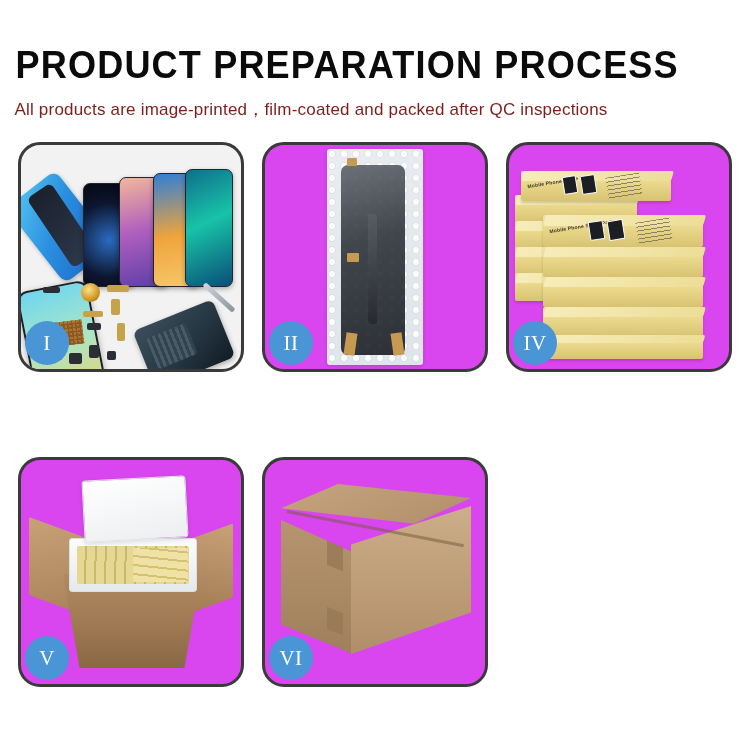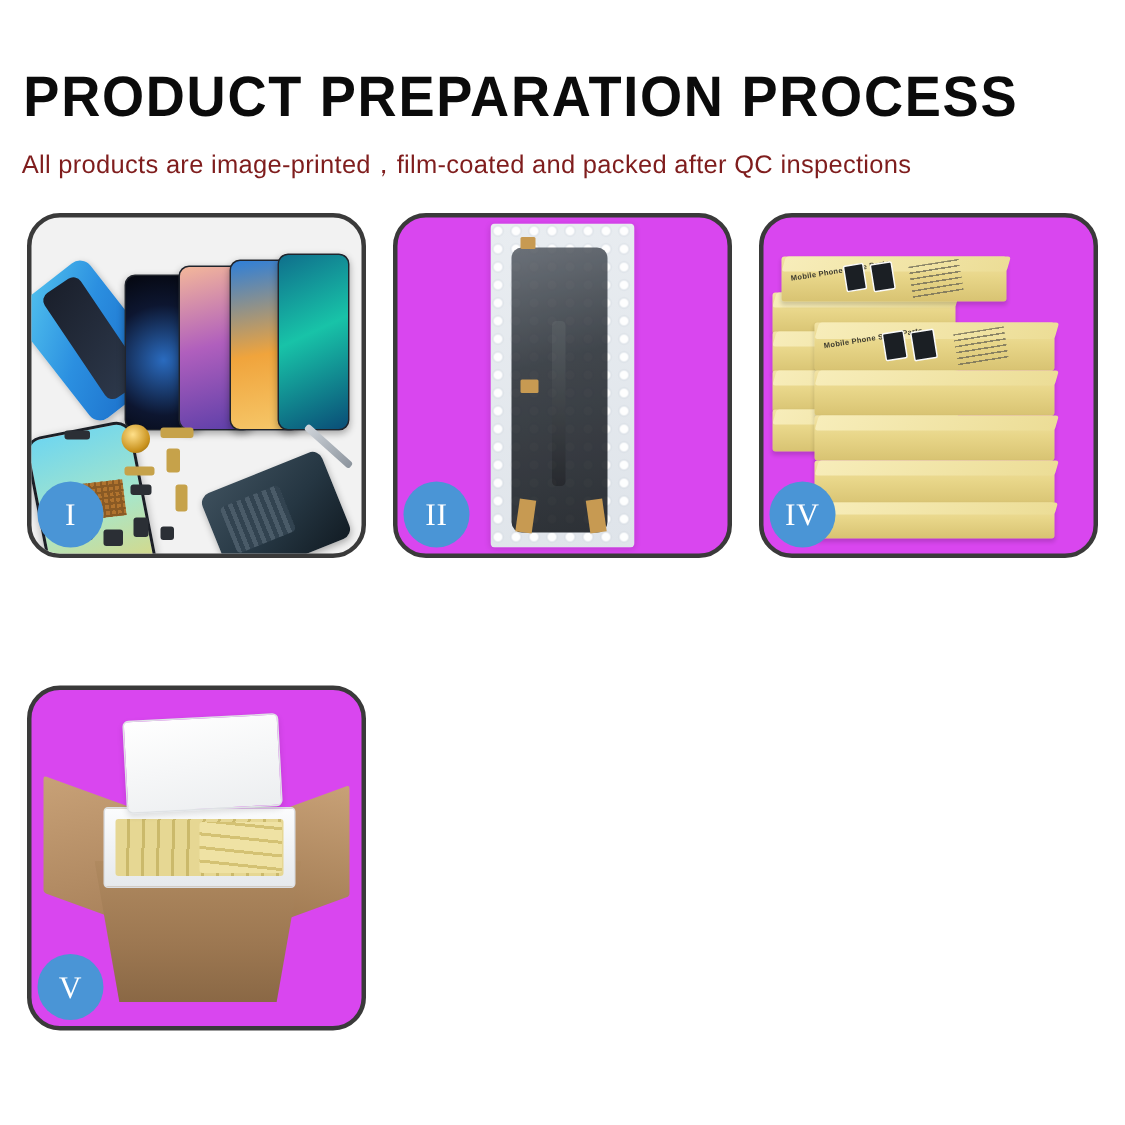--- a/index.html
+++ b/index.html
@@ -395,15 +395,28 @@
           <div class="foam-box">
             <div class="ybars"></div>
             <div class="ybars2"></div>
           </div>
           <div class="foam-lid"></div>
         </div>
       </div>
       <div class="badge">V</div>
     </div>
 
+    <div class="panel">
+      <div class="panel-inner">
+        <div class="c6">
+          <div class="c6-top"></div>
+          <div class="c6-left"></div>
+          <div class="c6-right"></div>
+          <div class="c6-seam"></div>
+          <div class="c6-tape1"></div>
+          <div class="c6-tape2"></div>
+        </div>
+      </div>
+      <div class="badge">VI</div>
+    </div>
 
   </div>
 </div>
 
 </body></html>

